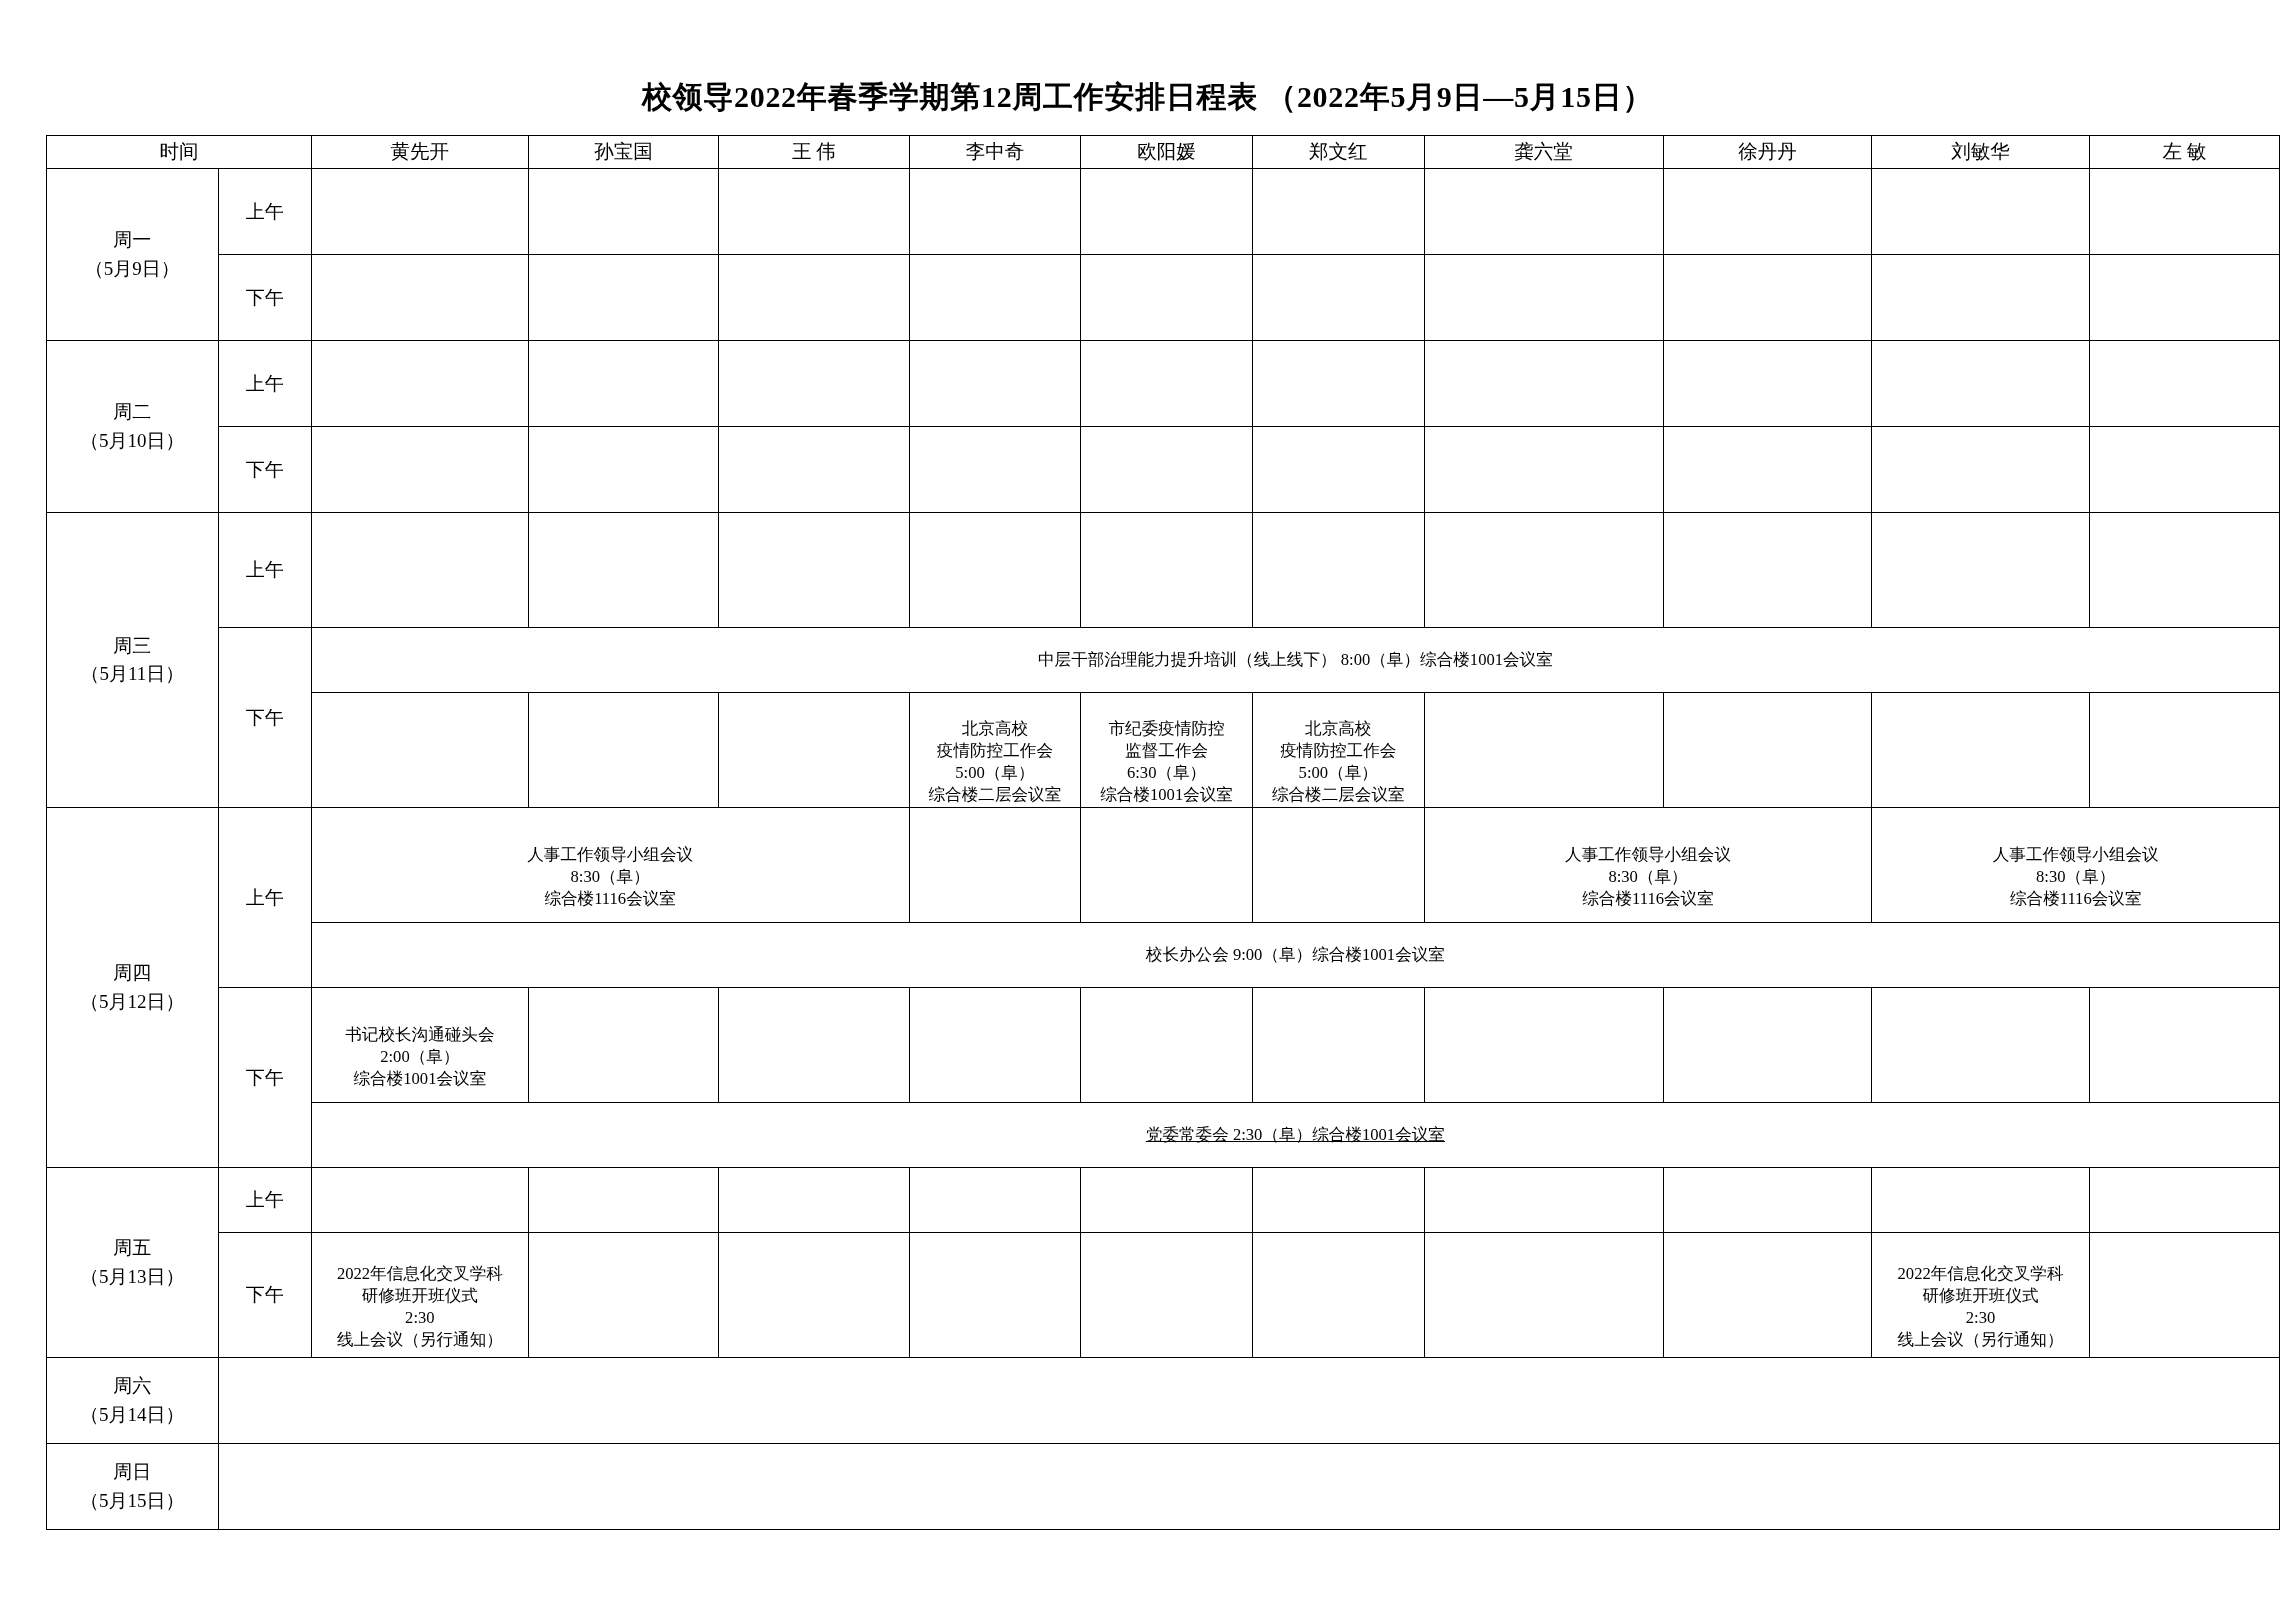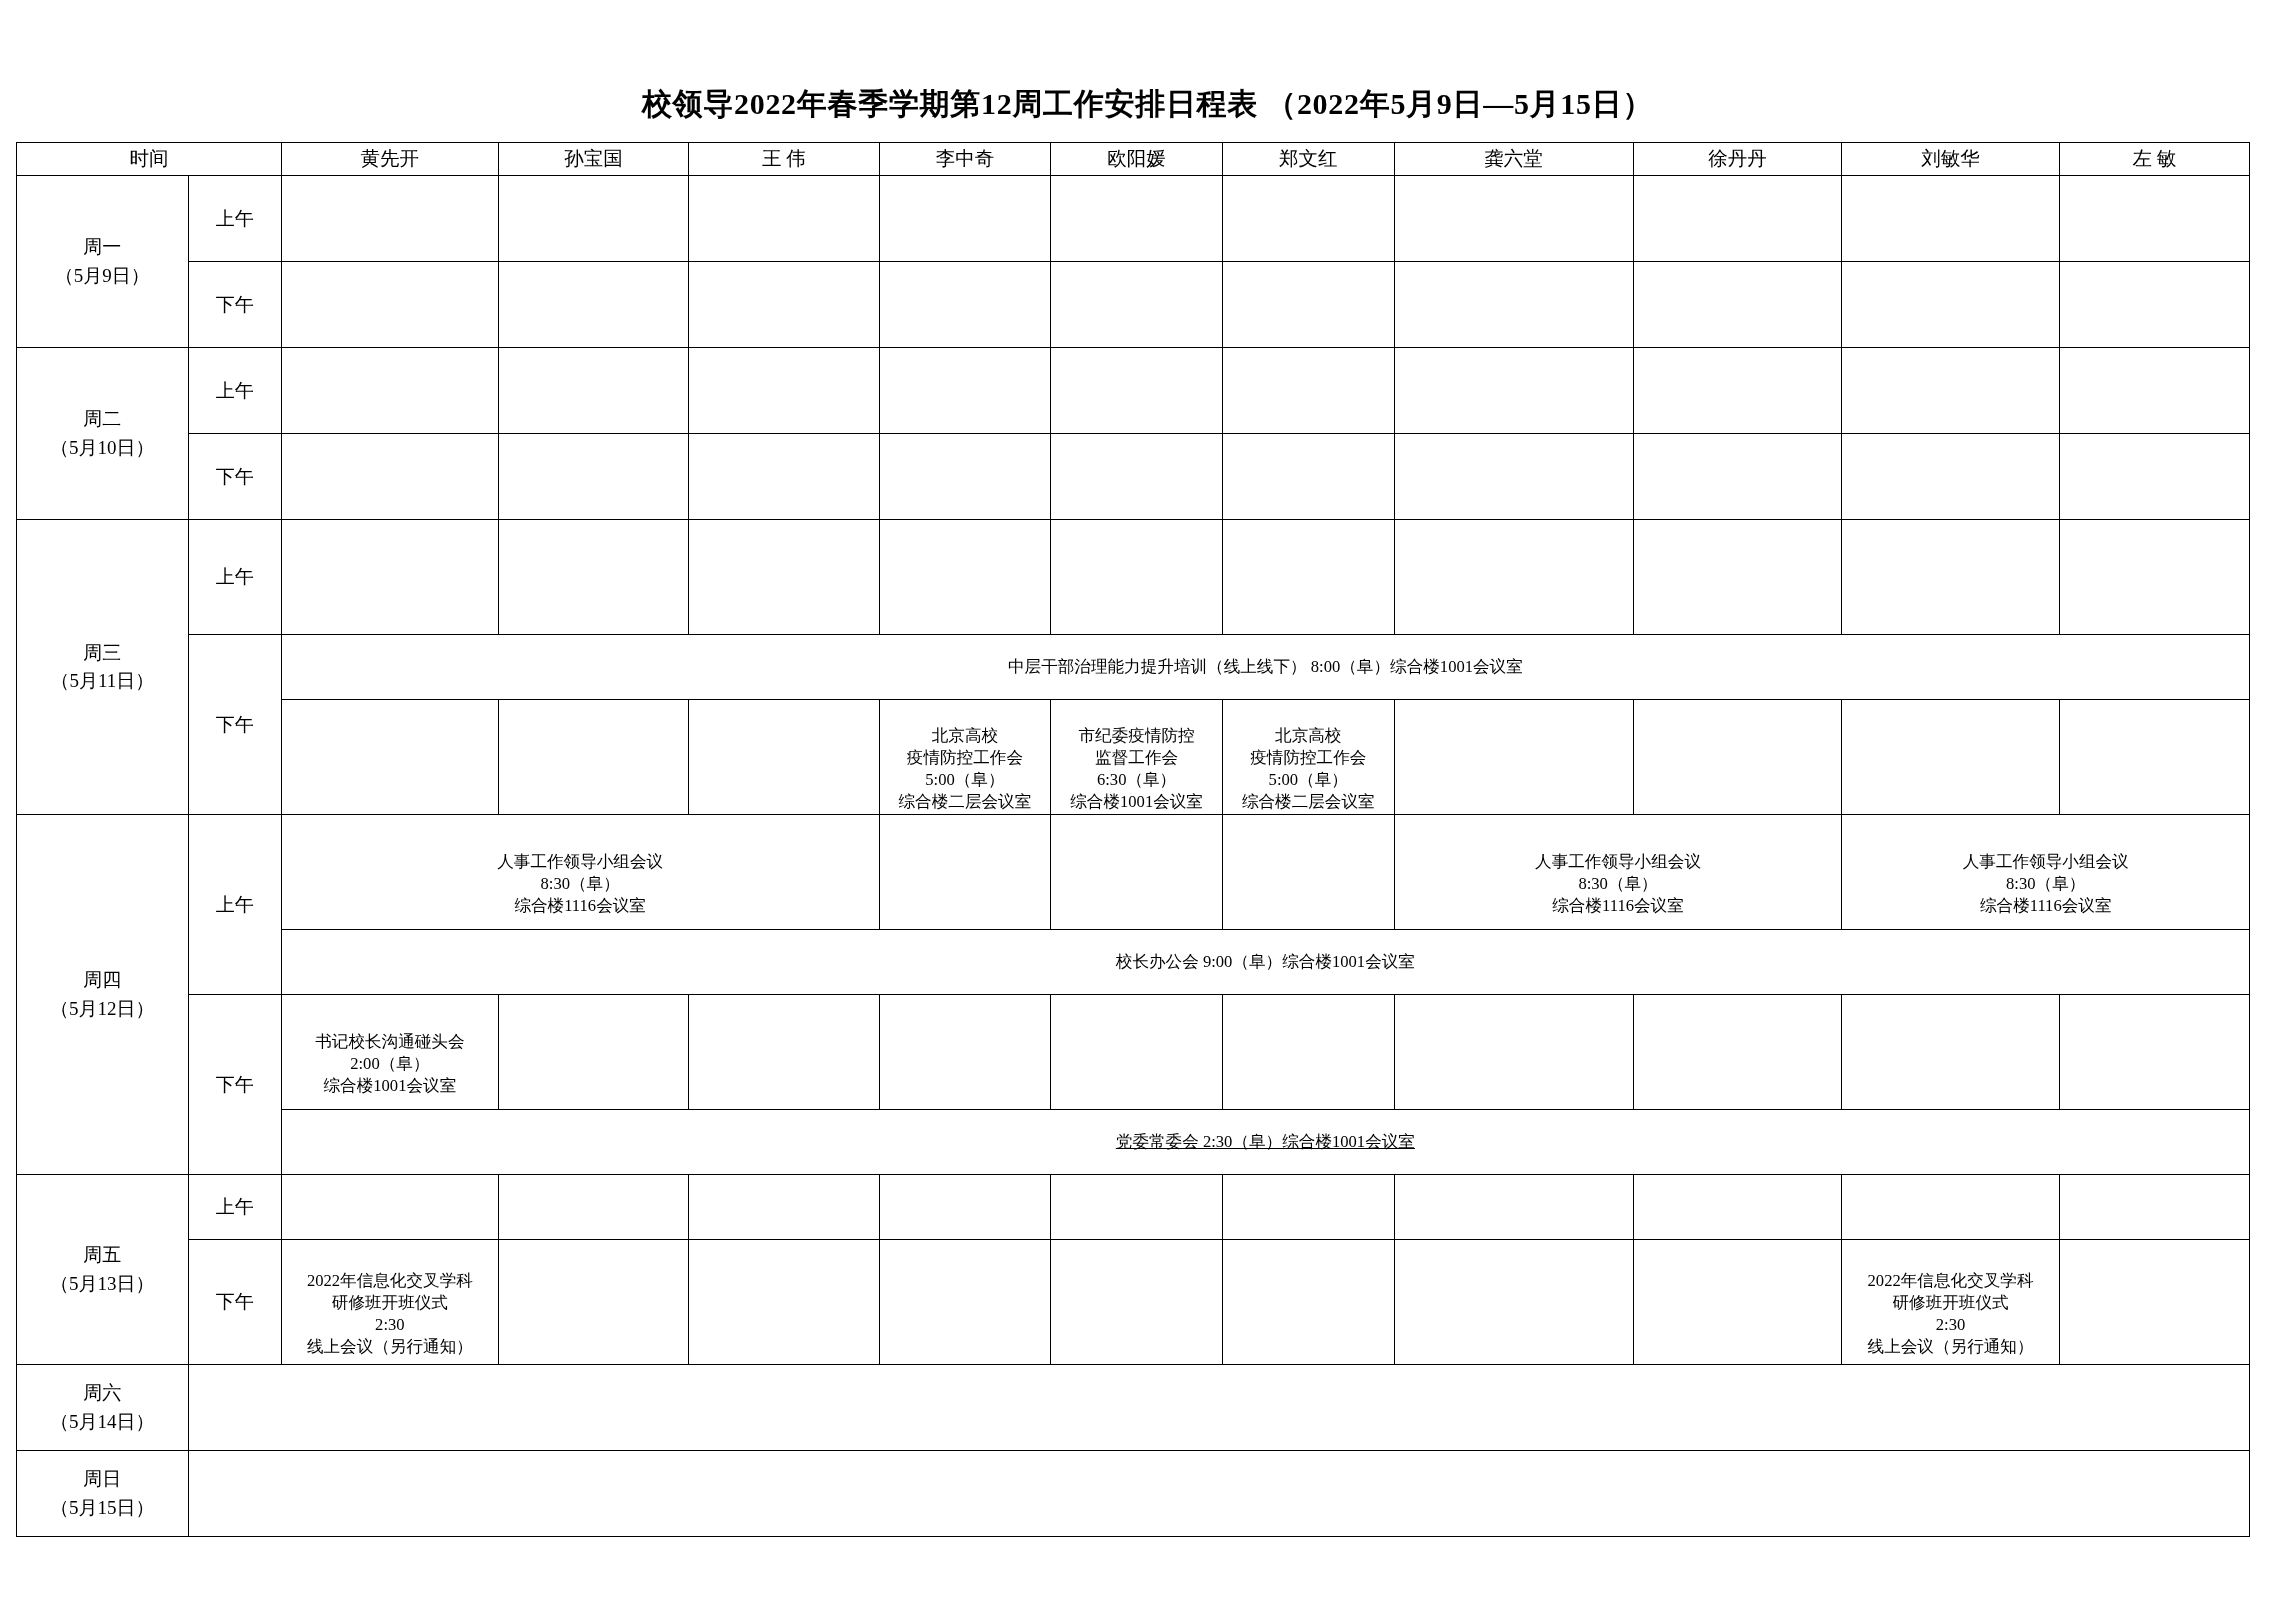--- a/index.html
+++ b/index.html
@@ -19,28 +19,28 @@
     width: 2295px;
     height: 1623px;
     box-sizing: border-box;
     padding: 0;
   }
   .title {
     text-align: center;
     font-weight: bold;
     font-size: 30px;
     letter-spacing: 0.7px;
-    margin: 15px;
+    margin: 8px;
     padding-top: 69px;
     padding-bottom: 0;
     font-family: "Liberation Serif", "DejaVu Serif", serif;
   }
   .table-wrap {
     position: absolute;
-    left: 16px;
+    left: 46px;
     top: 127px;
     width: 2234px;
   }
   table.sched {
     border-collapse: collapse;
     table-layout: fixed;
     width: 2234px;
     font-size: 16.6px;
     line-height: 1.32;
   }

